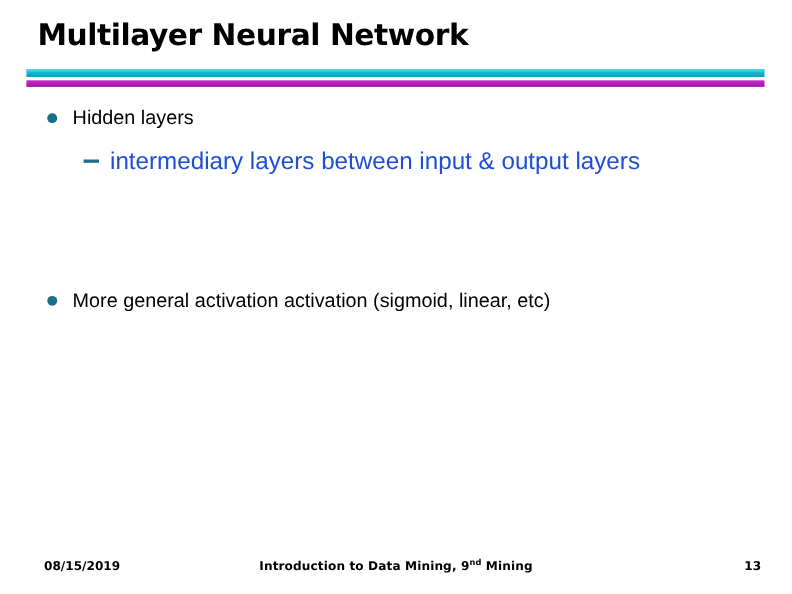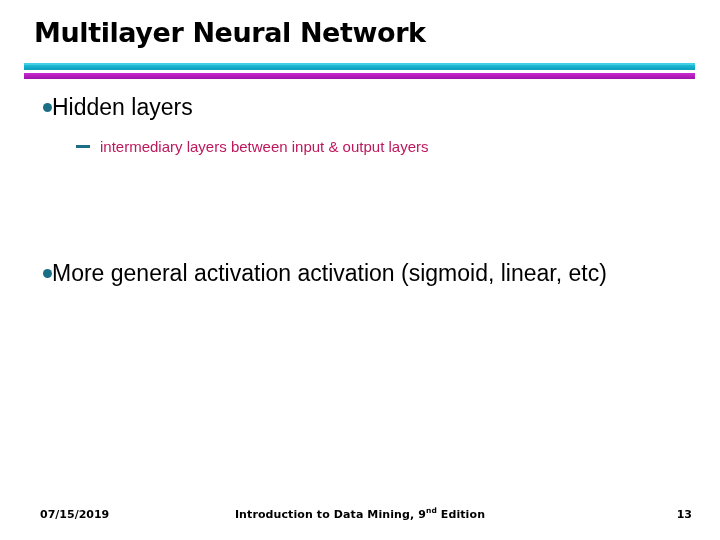--- a/index.html
+++ b/index.html
@@ -78,43 +78,43 @@
     top: 92px;
     width: 720px;
     height: 390px;
   }
   .bullet-row {
     position: relative;
     display: block;
   }
   .bullet-l1 {
     position: relative;
-    padding-left: 52px;
+    padding-left: 66px;
     padding-right: 22px;
-    font-size: 23px;
+    font-size: 18px;
     line-height: 31px;
     color: #000000;
     font-family: "Liberation Sans", sans-serif;
   }
   .bullet-l1 .dot {
     position: absolute;
     left: 43px;
     top: 11px;
     width: 9px;
     height: 9px;
     border-radius: 50%;
     background: #1b6e86;
   }
   .bullet-l2 {
     position: relative;
     padding-left: 100px;
     padding-right: 90px;
-    font-size: 15px;
+    font-size: 22px;
     line-height: 31px;
-    color: #be185d;
+    color: #1d4ed8;
     font-family: "Liberation Sans", sans-serif;
   }
   .bullet-l2 .dash {
     position: absolute;
     left: 76px;
     top: 14px;
     width: 14px;
     height: 3px;
     background: #1b6e86;
   }
@@ -191,20 +191,20 @@
     <div class="gap-2"></div>
 
     <div class="bullet-row bullet-l1">
       <span class="dot"></span>
       <span>More general activation activation (sigmoid, linear, etc)</span>
     </div>
 
   </div>
 
   <div class="footer">
-    <div class="footer-date">07/15/2019</div>
+    <div class="footer-date">08/15/2019</div>
     <div class="footer-center">
-      <span>Introduction to Data Mining, 9</span><sup>nd</sup><span> Edition</span>
+      <span>Introduction to Data Mining, 9</span><sup>nd</sup><span> Mining</span>
     </div>
     <div class="footer-page">13</div>
   </div>
 
 </div>
 
 </body></html>

